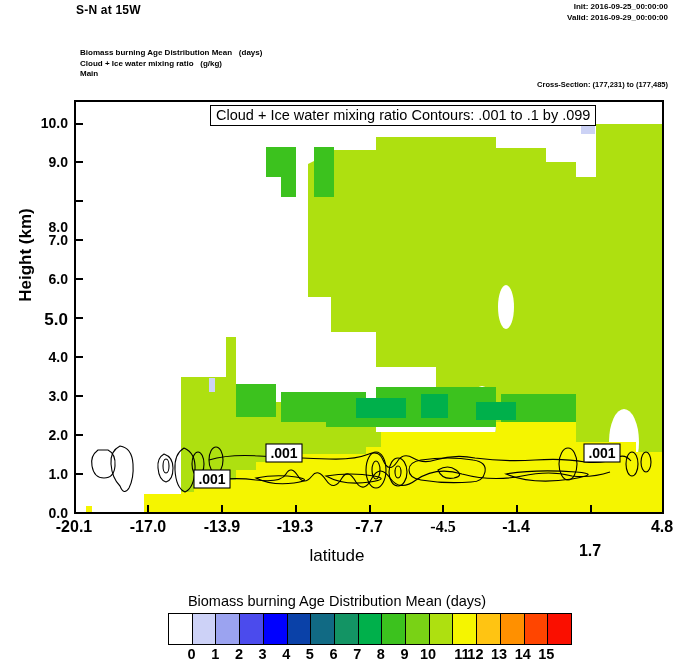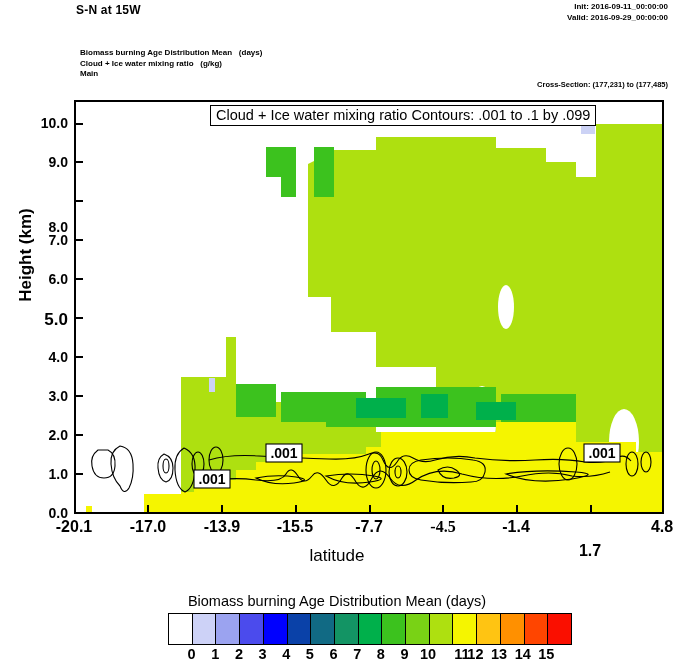--- a/index.html
+++ b/index.html
@@ -34,21 +34,21 @@
   #cbar div:last-child{border-right:none;}
   #cblabels{left:168px;top:646px;width:404px;height:20px;}
   .cblab{position:absolute;font-size:14.5px;font-weight:bold;text-align:center;width:30px;top:0;}
 </style>
 </head>
 <body>
 
 <div class="abs" id="title-main">S-N at 15W</div>
 
 <div class="abs" id="init-block">
-  <div>Init: 2016-09-11_00:00:00</div>
+  <div>Init: 2016-09-25_00:00:00</div>
   <div>Valid: 2016-09-29_00:00:00</div>
 </div>
 
 <div class="abs" id="desc-block">Biomass burning Age Distribution Mean   (days)
 Cloud + Ice water mixing ratio   (g/kg)
 Main</div>
 <div class="abs" id="xsec">Cross-Section: (177,231) to (177,485)</div>
 
 <div id="yaxis"></div>
 <div class="abs" id="ylabel">Height (km)</div>
@@ -193,21 +193,21 @@
 <div class="abs xtickmark" style="left:295px;top:505px;"></div>
 <div class="abs xtickmark" style="left:369px;top:505px;"></div>
 <div class="abs xtickmark" style="left:442px;top:505px;"></div>
 <div class="abs xtickmark" style="left:516px;top:505px;"></div>
 <div class="abs xtickmark" style="left:590px;top:505px;"></div>
 <div class="abs xtickmark" style="left:662px;top:505px;"></div>
 
 <div class="abs xtick" style="left:44px;top:518px;">-20.1</div>
 <div class="abs xtick" style="left:118px;top:518px;">-17.0</div>
 <div class="abs xtick" style="left:192px;top:518px;">-13.9</div>
-<div class="abs xtick" style="left:265px;top:518px;">-15.5</div>
+<div class="abs xtick" style="left:265px;top:518px;">-19.3</div>
 <div class="abs xtick" style="left:339px;top:518px;">-7.7</div>
 <div class="abs xtick" style="left:413px;top:518px;font-family:Liberation Serif, serif;">-4.5</div>
 <div class="abs xtick" style="left:486px;top:518px;">-1.4</div>
 <div class="abs xtick" style="left:560px;top:518px;margin-top:24px;">1.7</div>
 <div class="abs xtick" style="left:632px;top:518px;">4.8</div>
 
 <div class="abs" id="xlabel">latitude</div>
 
 <div class="abs" id="cb-title">Biomass burning Age Distribution Mean  (days)</div>
 <div class="abs" id="cbar">

